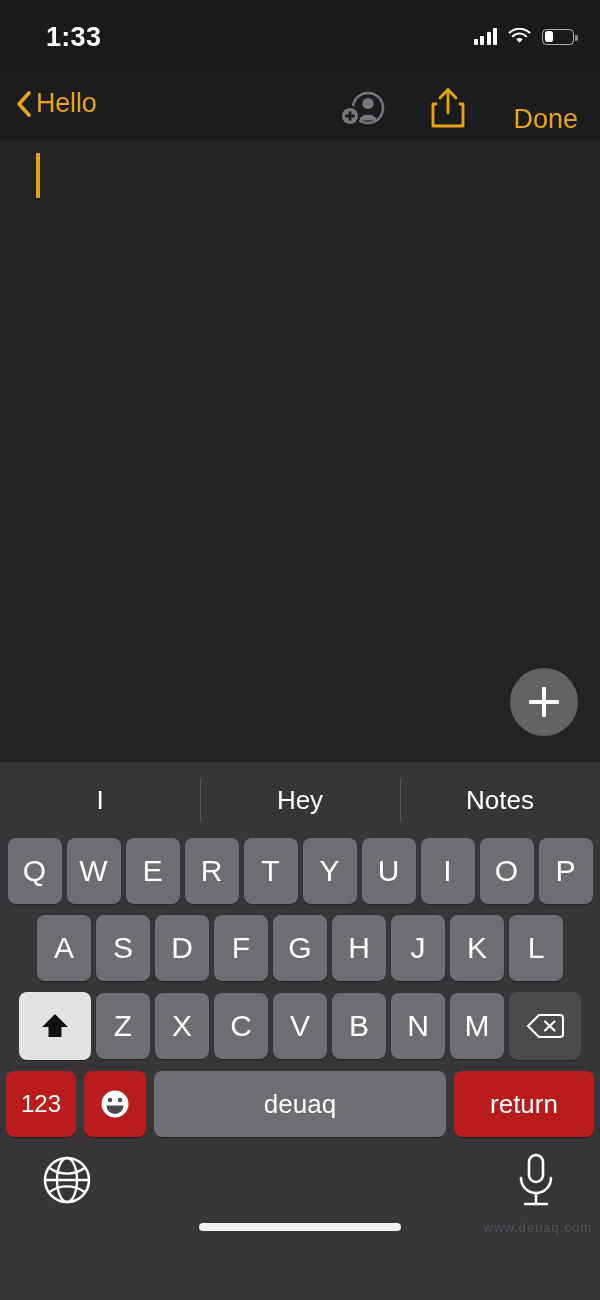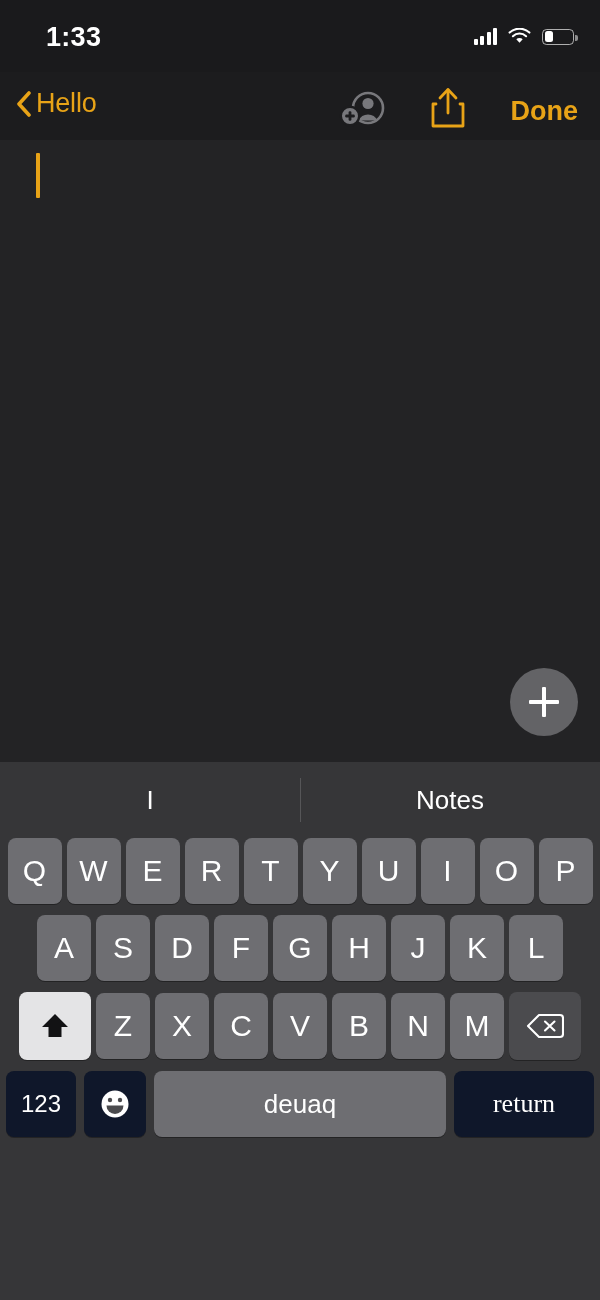--- a/index.html
+++ b/index.html
@@ -72,22 +72,22 @@
   }
   .nav-collab {
     position:absolute; left:338px; top:17px;
     width:52px; height:38px; cursor:pointer;
   }
   .nav-share {
     position:absolute; left:428px; top:14px;
     width:40px; height:44px; cursor:pointer;
   }
   .nav-done {
-    position:absolute; right:22px; top:24px;
-    color:#e8a317; font-size:27px; font-weight:bold;
+    position:absolute; right:22px; top:32px;
+    color:#e8a317; font-size:27px; font-weight:normal;
     cursor:pointer;
   }
 
   
   .note-body {
     position:absolute; top:140px; left:0;
     width:600px; height:622px;
     background:#232325;
   }
   .note-caret {
@@ -160,29 +160,29 @@
   .r3 .key.letter { width:54px; height:66px; }
 
   .key.shift {
     width:72px; height:68px;
     background:#e4e4e6;
   }
   .key.delete {
     width:72px; height:68px;
     background:#4b4b4e;
   }
-  .key.dark { background:#0f172a; }
+  .key.dark { background:#b91c1c; }
   .key.num { width:70px; height:66px; font-size:24px; }
   .key.emoji { width:62px; height:66px; }
   .key.space {
     flex:1; height:66px;
     background:#6e6e72; font-size:26px;
     max-width:292px;
   }
-  .key.return { width:140px; height:66px; font-size:26px;font-family:Liberation Serif, serif; }
+  .key.return { width:140px; height:66px; font-size:26px; }
 
   .kb-bottom {
     position:relative;
     width:600px; height:104px;
   }
   .globe-btn {
     position:absolute; left:40px; top:10px;
     width:54px; height:54px; cursor:pointer;
   }
   .mic-btn {
@@ -267,20 +267,21 @@
     <div class="fab-add">
       <span class="plus-h"></span>
       <span class="plus-v"></span>
     </div>
   </div>
 
   <div class="keyboard">
 
     <div class="predictions">
       <div class="pred">I</div>
+      <div class="pred">Hey</div>
       <div class="pred">Notes</div>
     </div>
 
     <div class="kb-row r1">
       <div class="key">Q</div>
       <div class="key">W</div>
       <div class="key">E</div>
       <div class="key">R</div>
       <div class="key">T</div>
       <div class="key">Y</div>
@@ -331,15 +332,36 @@
           <circle cx="12" cy="13" r="2.2" fill="#4b4b4e"></circle>
           <circle cx="22" cy="13" r="2.2" fill="#4b4b4e"></circle>
           <path d="M8.5 18.5 a8.5 8.5 0 0 0 17 0 Z" fill="#4b4b4e"></path>
           <path d="M10 19.2 a7.2 3 0 0 1 14 0" fill="#ffffff" opacity="0.0"></path>
         </svg>
       </div>
       <div class="key space">deuaq</div>
       <div class="key dark return">return</div>
     </div>
 
+    <div class="kb-bottom">
+      <div class="globe-btn">
+        <svg width="54" height="54" viewBox="0 0 54 54">
+          <circle cx="27" cy="27" r="22" stroke="#ffffff" stroke-width="2.6" fill="none"></circle>
+          <ellipse cx="27" cy="27" rx="10" ry="22" stroke="#ffffff" stroke-width="2.3" fill="none"></ellipse>
+          <line x1="5" y1="27" x2="49" y2="27" stroke="#ffffff" stroke-width="2.3"></line>
+          <path d="M9.5 15 a30 30 0 0 0 35 0" stroke="#ffffff" stroke-width="2.2" fill="none"></path>
+          <path d="M9.5 39 a30 30 0 0 1 35 0" stroke="#ffffff" stroke-width="2.2" fill="none"></path>
+        </svg>
+      </div>
+      <div class="mic-btn">
+        <svg width="48" height="58" viewBox="0 0 48 58">
+          <rect x="17" y="4" width="14" height="27" rx="7" stroke="#ffffff" stroke-width="2.6" fill="none"></rect>
+          <path d="M9 27 a15 15 0 0 0 30 0" stroke="#ffffff" stroke-width="2.6" fill="none" stroke-linecap="round"></path>
+          <line x1="24" y1="42" x2="24" y2="52" stroke="#ffffff" stroke-width="2.6" stroke-linecap="round"></line>
+          <line x1="13" y1="53" x2="35" y2="53" stroke="#ffffff" stroke-width="2.6" stroke-linecap="round"></line>
+        </svg>
+      </div>
+      <div class="home-indicator"></div>
+      <div class="watermark">www.deuaq.com</div>
+    </div>
 
   </div>
 </div>
 
 </body></html>

